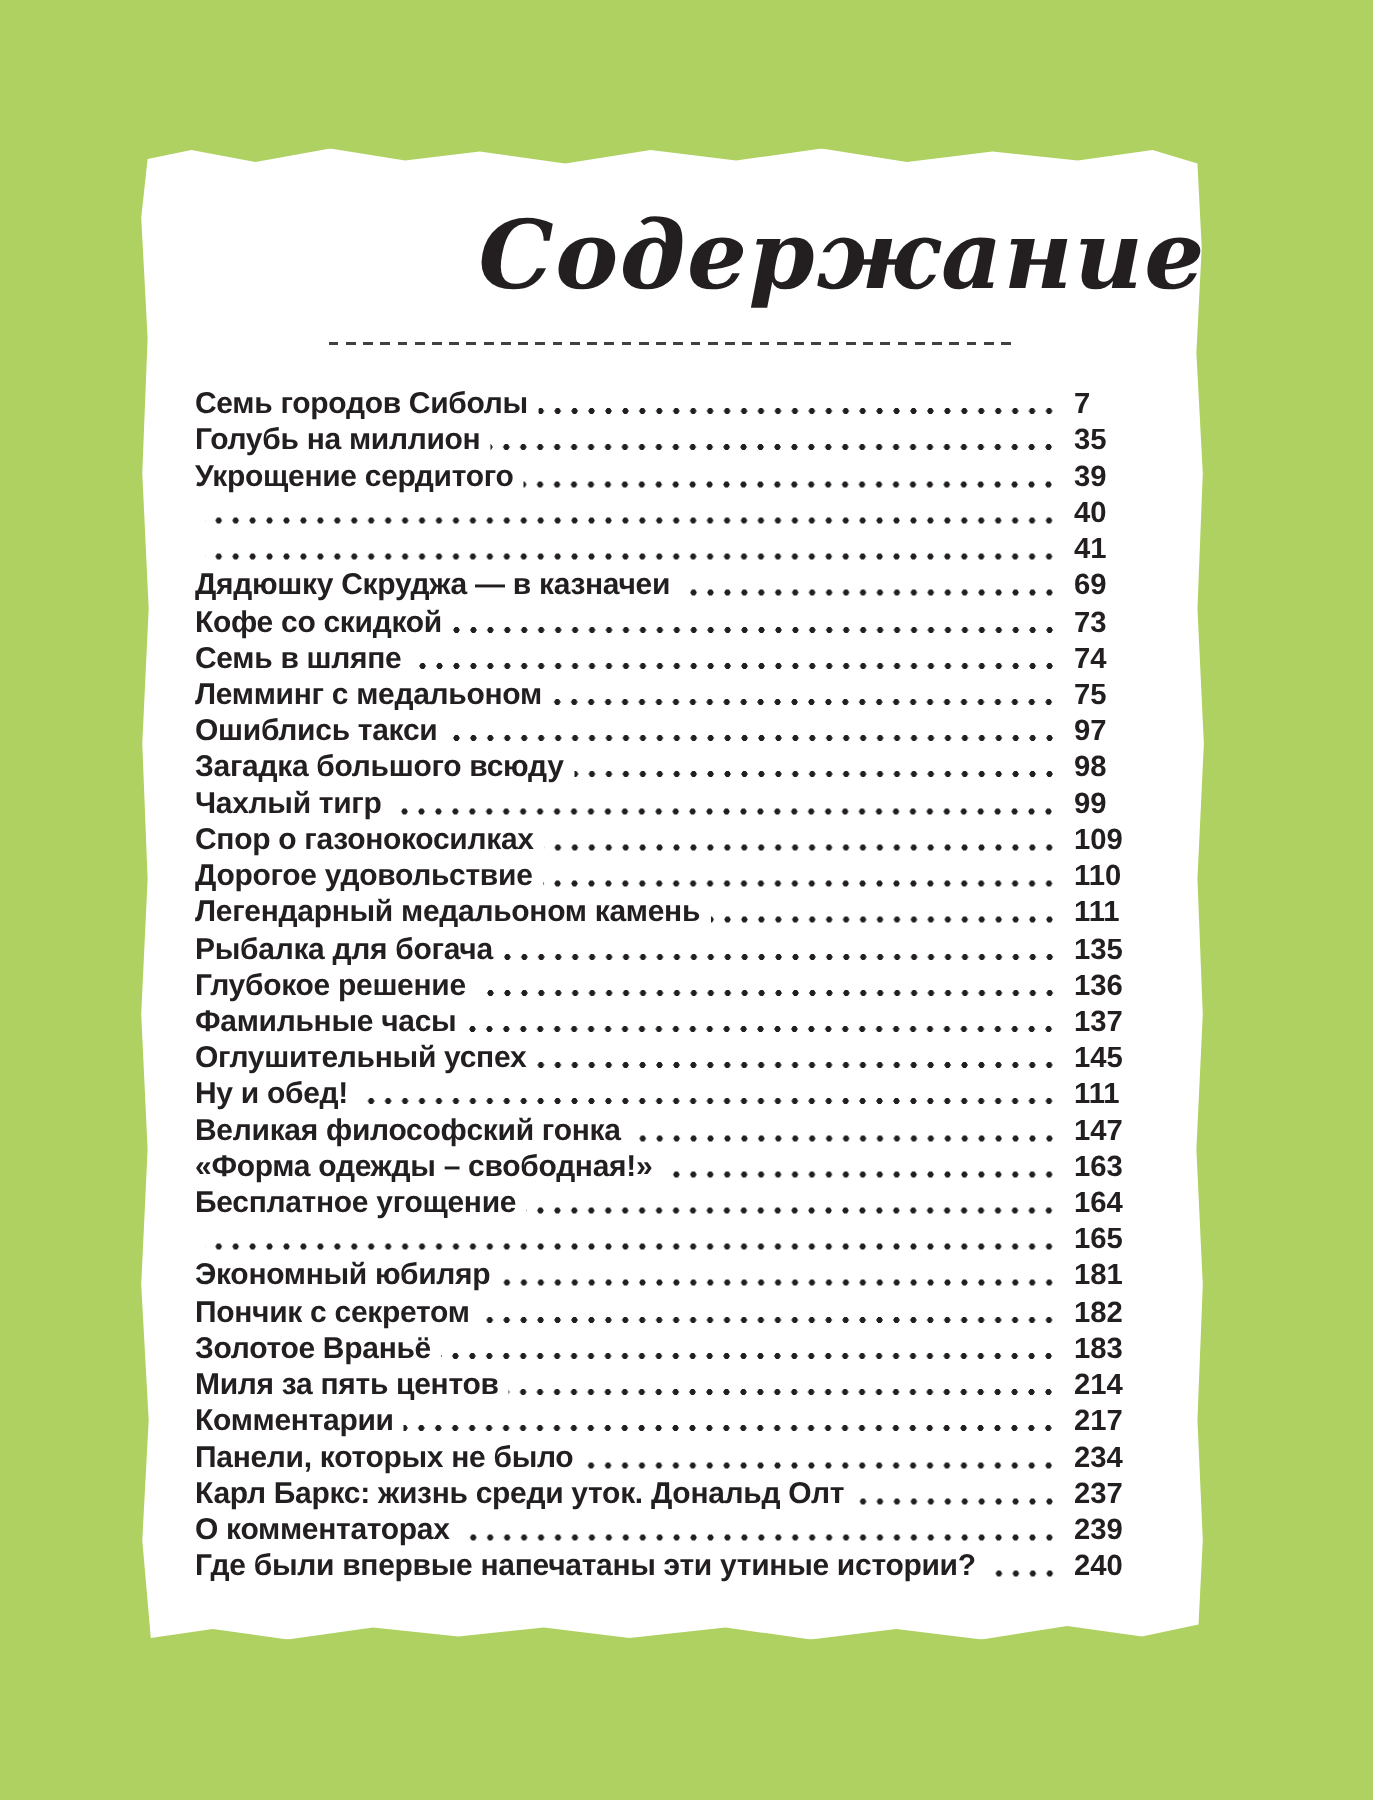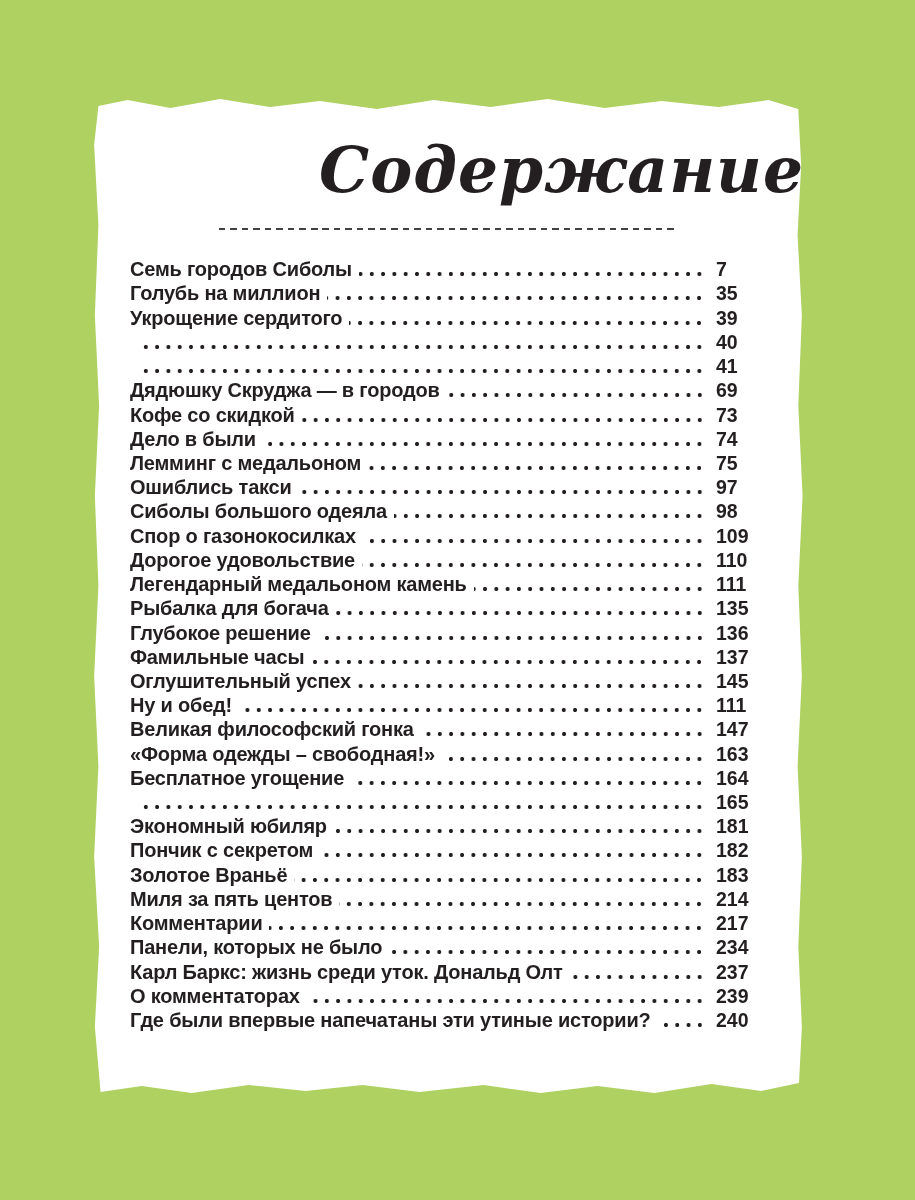--- a/index.html
+++ b/index.html
@@ -122,55 +122,60 @@
     <span class="leader"></span>
     <span class="p">40</span>
   </div>
 
   <div class="row">
     <span class="leader"></span>
     <span class="p">41</span>
   </div>
 
   <div class="row">
-    <span class="t">Дядюшку Скруджа — в городов</span>
+    <span class="t">Дядюшку Скруджа — в казначеи</span>
     <span class="leader"></span>
     <span class="p">69</span>
   </div>
 
   <div class="row">
     <span class="t">Кофе со скидкой</span>
     <span class="leader"></span>
     <span class="p">73</span>
   </div>
 
   <div class="row">
-    <span class="t">Дело в были</span>
+    <span class="t">Семь в шляпе</span>
     <span class="leader"></span>
     <span class="p">74</span>
   </div>
 
   <div class="row">
     <span class="t">Лемминг с медальоном</span>
     <span class="leader"></span>
     <span class="p">75</span>
   </div>
 
   <div class="row">
     <span class="t">Ошиблись такси</span>
     <span class="leader"></span>
     <span class="p">97</span>
   </div>
 
   <div class="row">
-    <span class="t">Сиболы большого одеяла</span>
+    <span class="t">Загадка большого всюду</span>
     <span class="leader"></span>
     <span class="p">98</span>
   </div>
 
+  <div class="row">
+    <span class="t">Чахлый тигр</span>
+    <span class="leader"></span>
+    <span class="p">99</span>
+  </div>
 
   <div class="row">
     <span class="t">Спор о газонокосилках</span>
     <span class="leader"></span>
     <span class="p">109</span>
   </div>
 
   <div class="row">
     <span class="t">Дорогое удовольствие</span>
     <span class="leader"></span>

